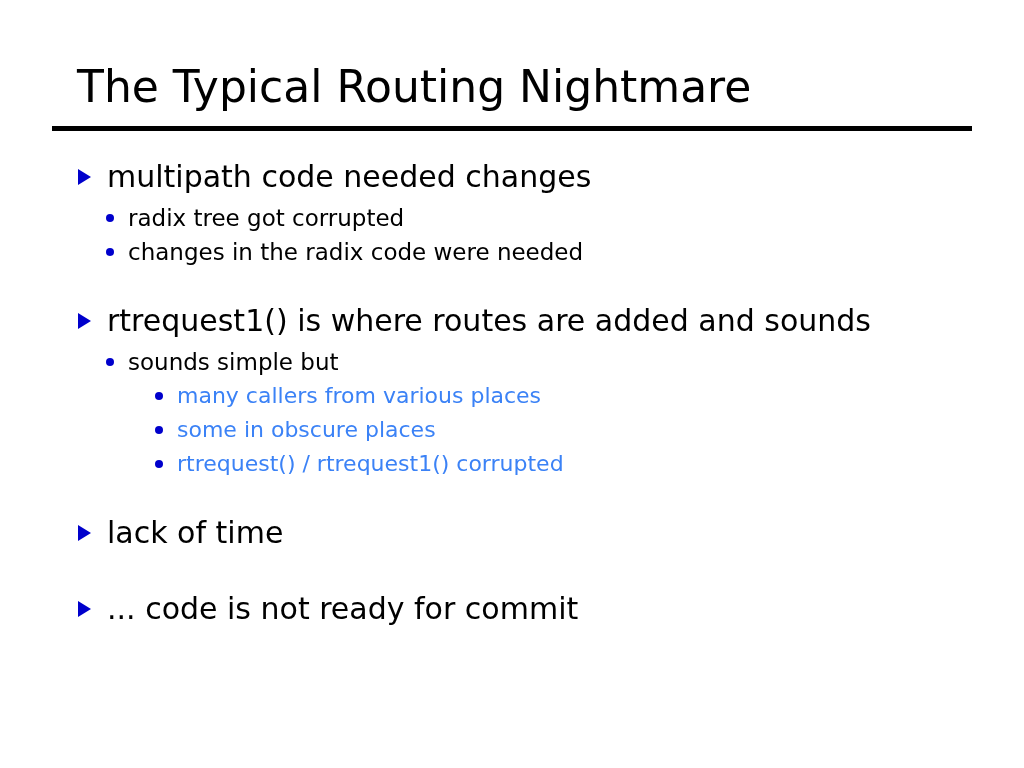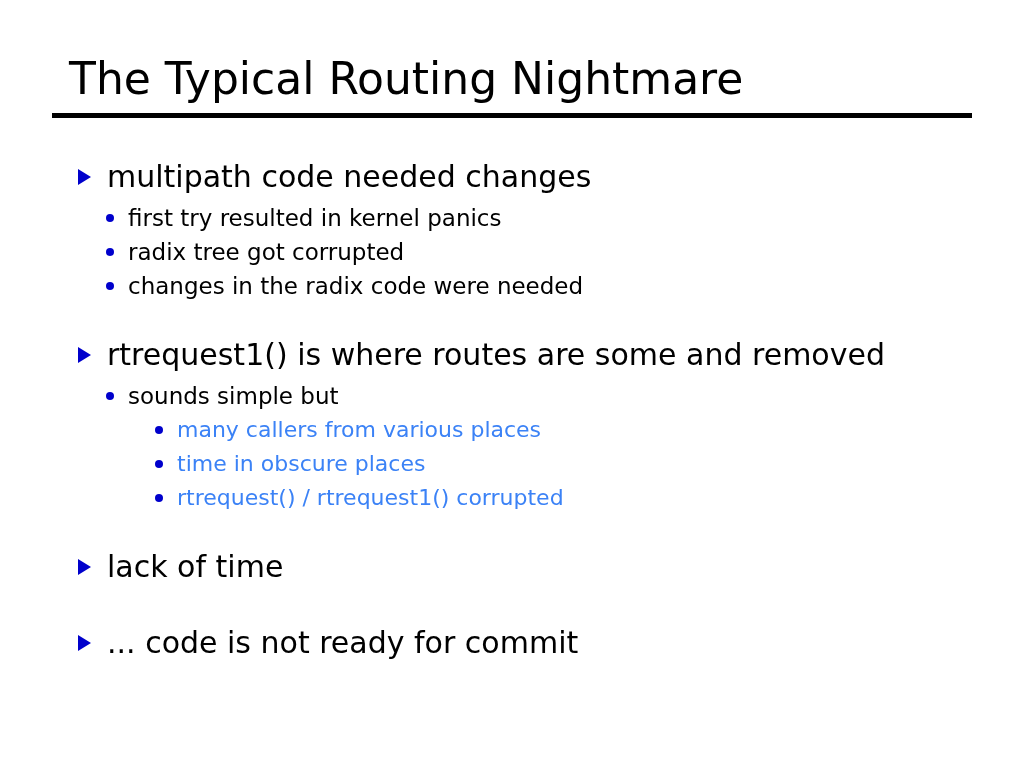--- a/index.html
+++ b/index.html
@@ -30,21 +30,21 @@
     left: 52px;
     top: 48px;
     width: 920px;
   }
   .slide-title {
     font-size: 44px;
     line-height: 54px;
     font-weight: normal;
     letter-spacing: 0px;
     color: #000000;
-    margin: 4px;
+    margin: 12px;
     padding-left: 13px;
     white-space: nowrap;
   }
   .title-rule {
     width: 920px;
     height: 5px;
     background: #000000;
     margin-top: 7px;
   }
 
@@ -142,48 +142,44 @@
 
   <div class="body-block">
 
     <div class="group">
       <div class="bullet lvl1">
         <span class="marker"></span>
         <span class="btext">multipath code needed changes</span>
       </div>
       <div class="bullet lvl2">
         <span class="marker"></span>
-        <span class="btext">first try resulted in kernel panics</span>
+        <span class="btext">radix tree got corrupted</span>
       </div>
       <div class="bullet lvl2">
         <span class="marker"></span>
-        <span class="btext">radix tree got corrupted</span>
+        <span class="btext">changes in the radix code were needed</span>
+      </div>
+    </div>
+
+    <div class="group">
+      <div class="bullet lvl1">
+        <span class="marker"></span>
+        <span class="btext">rtrequest1() is where routes are added and sounds</span>
       </div>
       <div class="bullet lvl2">
         <span class="marker"></span>
-        <span class="btext">changes in the radix code were needed</span>
-      </div>
-    </div>
-
-    <div class="group">
-      <div class="bullet lvl1">
-        <span class="marker"></span>
-        <span class="btext">rtrequest1() is where routes are some and removed</span>
-      </div>
-      <div class="bullet lvl2">
-        <span class="marker"></span>
         <span class="btext">sounds simple but</span>
       </div>
       <div class="bullet lvl3">
         <span class="marker"></span>
         <span class="btext">many callers from various places</span>
       </div>
       <div class="bullet lvl3">
         <span class="marker"></span>
-        <span class="btext">time in obscure places</span>
+        <span class="btext">some in obscure places</span>
       </div>
       <div class="bullet lvl3">
         <span class="marker"></span>
         <span class="btext">rtrequest() / rtrequest1() corrupted</span>
       </div>
     </div>
 
     <div class="group">
       <div class="bullet lvl1">
         <span class="marker"></span>

